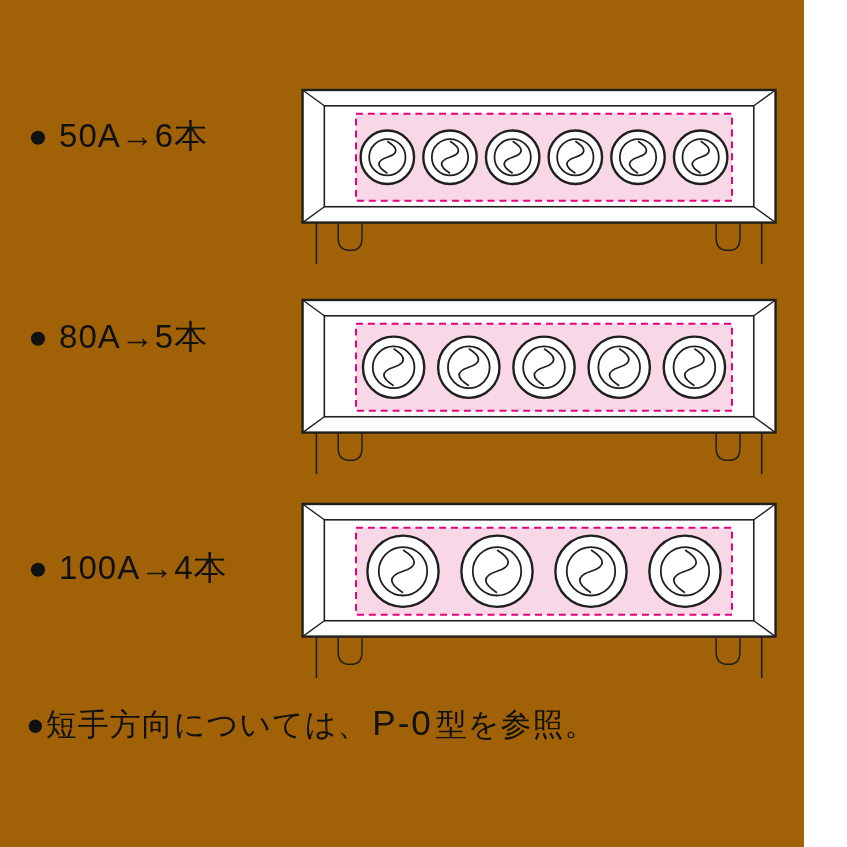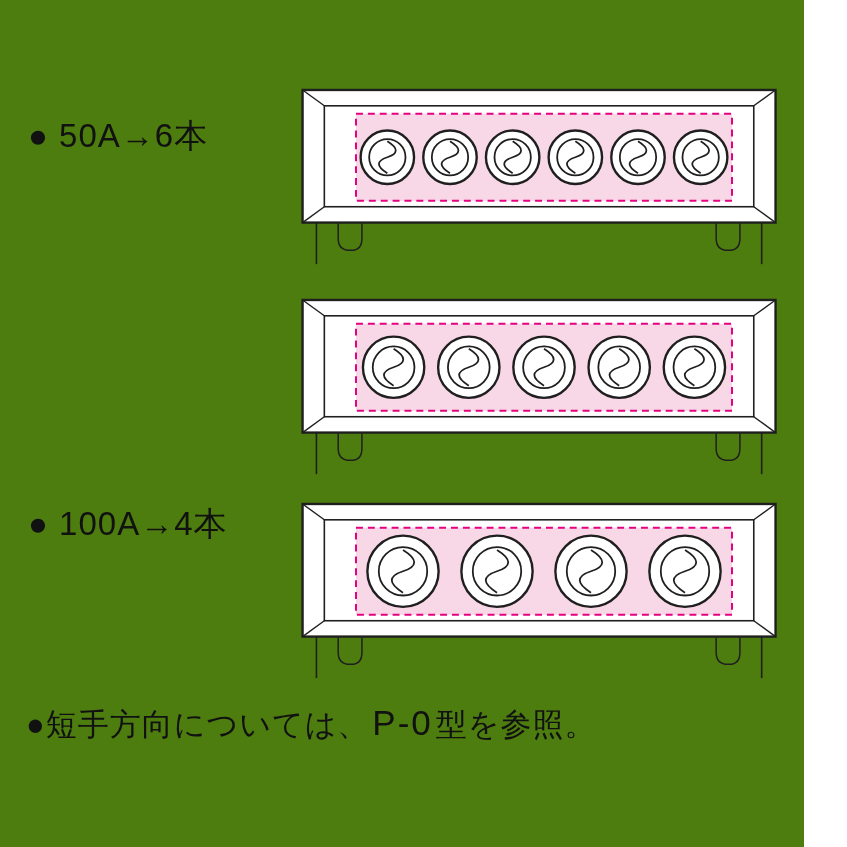--- a/index.html
+++ b/index.html
@@ -1,35 +1,35 @@
 <!DOCTYPE html>
 <html><head>
 <meta charset="utf-8">
 <style>
   html,body{margin:0;padding:0;background:#fff;}
   .canvas{
     position:relative;
     width:804px;height:847px;
-    background:#4d7c0f;
+    background:#a16207;
     font-family:"Liberation Sans","DejaVu Sans",sans-serif;
     color:#1a1a1a;
     overflow:hidden;
   }
   .row-label{
     position:absolute;
     left:28px;
     font-size:33px;
     line-height:1.2;
     letter-spacing:1px;
     white-space:nowrap;
     color:#111;
   }
   .label-1{top:116px;}
   .label-2{top:317px;}
-  .label-3{top:504px;}
+  .label-3{top:548px;}
   .diagram{
     position:absolute;
     left:296px;
     width:496px;height:188px;
   }
   .diagram-1{top:88px;}
   .diagram-2{top:298px;}
   .diagram-3{top:502px;}
   .note{
     position:absolute;
@@ -89,20 +89,21 @@
           <circle cx="345" cy="70" r="18.360000000000003" fill="#ffffff" stroke="#1f1f1f" stroke-width="1.8"></circle>
           <path d="M 345 53.8 Q 362.01 64.33 345 70 Q 327.99 75.67 345 86.2" fill="none" stroke="#1f1f1f" stroke-width="1.8"></path>
         </g>
         <g>
           <circle cx="408.3333333333333" cy="70" r="27" fill="#ffffff" stroke="#1f1f1f" stroke-width="2.4"></circle>
           <circle cx="408.3333333333333" cy="70" r="18.360000000000003" fill="#ffffff" stroke="#1f1f1f" stroke-width="1.8"></circle>
           <path d="M 408.3333333333333 53.8 Q 425.3433333333333 64.33 408.3333333333333 70 Q 391.3233333333333 75.67 408.3333333333333 86.2" fill="none" stroke="#1f1f1f" stroke-width="1.8"></path>
         </g>
       </svg></div>
 
+  <div class="row-label label-2">● 80A→5本</div>
   <div class="diagram diagram-2"><svg viewBox="0 0 500 190" width="496" height="188">
         <rect x="6" y="2" width="478" height="134" fill="#fff" stroke="#1f1f1f" stroke-width="2.4"></rect>
         <rect x="28" y="18" width="434" height="102" fill="#fff" stroke="#1f1f1f" stroke-width="1.6"></rect>
         <line x1="6" y1="2" x2="28" y2="18" stroke="#1f1f1f" stroke-width="1.4"></line>
         <line x1="484" y1="2" x2="462" y2="18" stroke="#1f1f1f" stroke-width="1.4"></line>
         <line x1="6" y1="136" x2="28" y2="120" stroke="#1f1f1f" stroke-width="1.4"></line>
         <line x1="484" y1="136" x2="462" y2="120" stroke="#1f1f1f" stroke-width="1.4"></line>
         <line x1="20" y1="136" x2="20" y2="178" stroke="#1f1f1f" stroke-width="1.6"></line>
         <line x1="470" y1="136" x2="470" y2="178" stroke="#1f1f1f" stroke-width="1.6"></line>
         <path d="M 42 137 v 15 q 0 12 12 12 h 1 q 11 0 11 -12 v -15" fill="none" stroke="#1f1f1f" stroke-width="1.5"></path>

